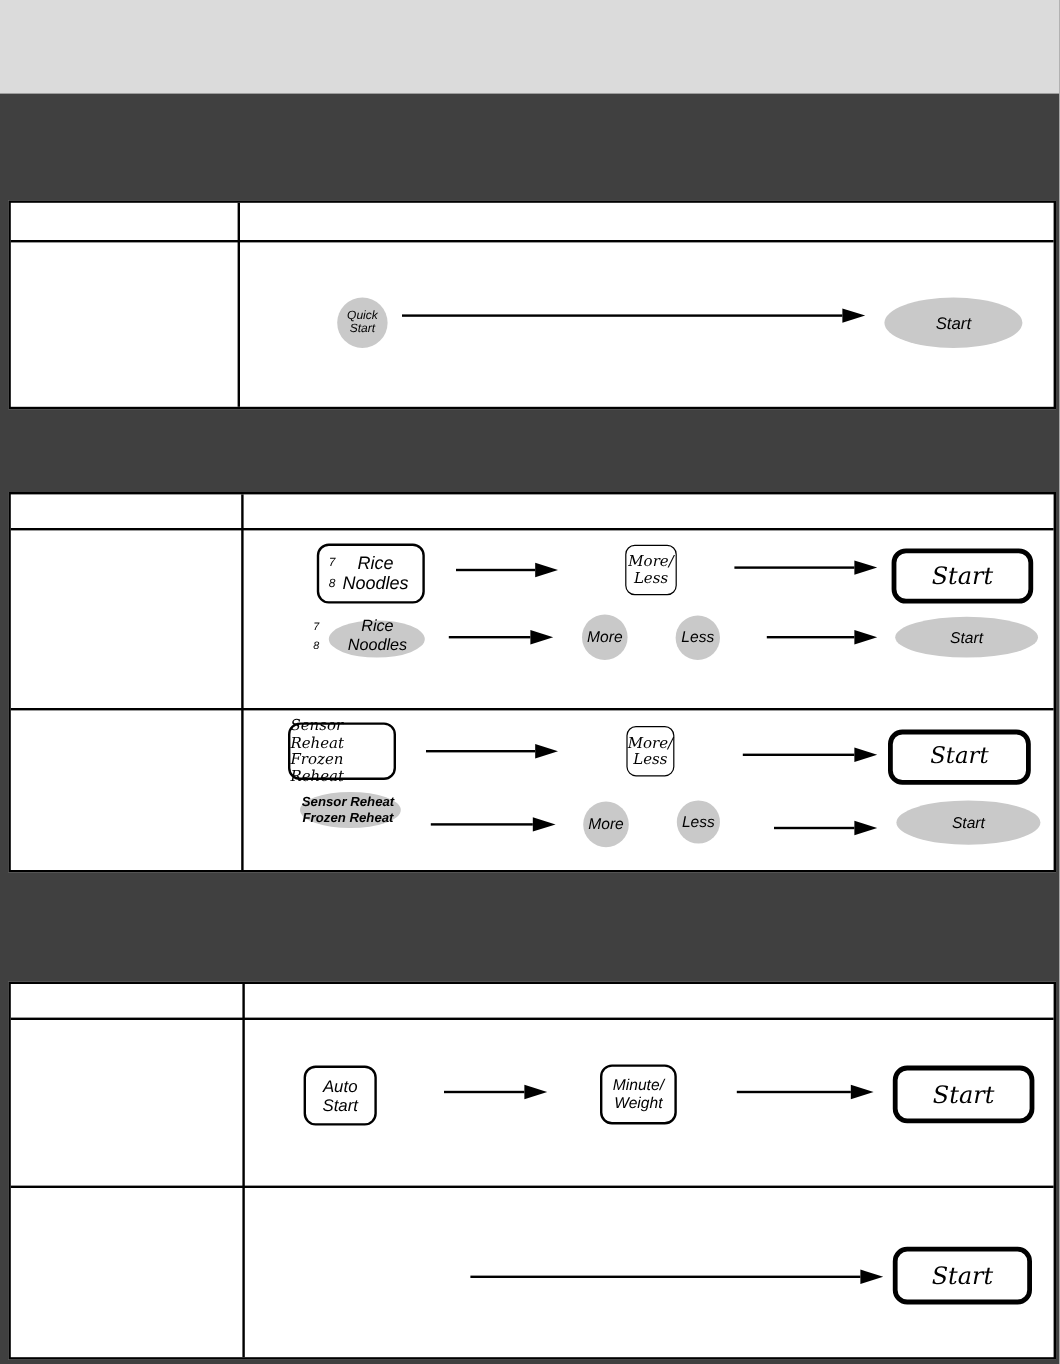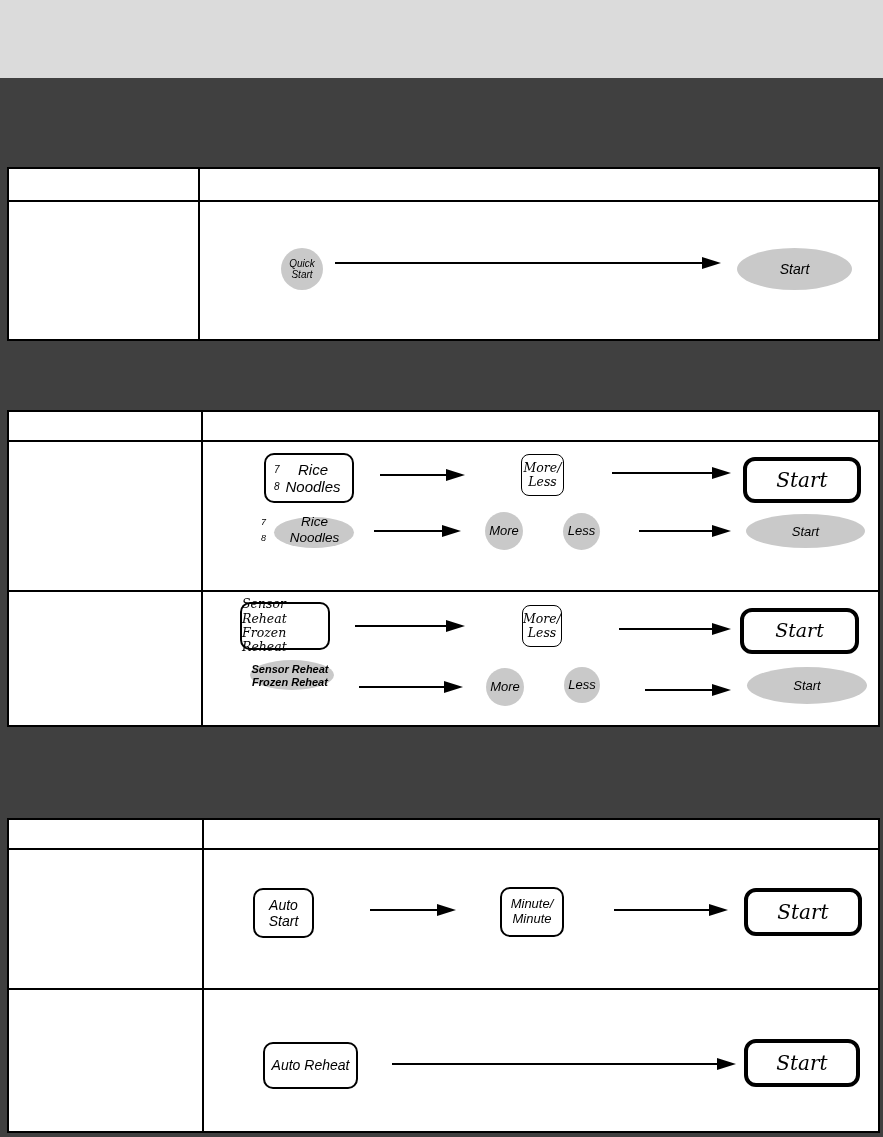--- a/index.html
+++ b/index.html
@@ -162,32 +162,29 @@
 
     <div class="btn" style="left:244px;top:68px;width:61px;height:50px;font-size:14px;">
       <span>Auto</span>
       <span>Start</span>
     </div>
 
     <div class="arrow" style="left:361px;top:89px;width:67px;"></div>
 
     <div class="btn" style="left:491px;top:67px;width:64px;height:50px;font-size:13px;">
       <span>Minute/</span>
-      <span>Minute</span>
+      <span>Weight</span>
     </div>
 
     <div class="arrow" style="left:605px;top:89px;width:95px;"></div>
 
     <div class="btn btn-thick" style="left:735px;top:68px;width:118px;height:48px;">
       <span>Start</span>
     </div>
 
-    <div class="btn" style="left:254px;top:222px;width:95px;height:47px;font-size:14px;">
-      <span>Auto Reheat</span>
-    </div>
 
     <div class="arrow" style="left:383px;top:243px;width:325px;"></div>
 
     <div class="btn btn-thick" style="left:735px;top:219px;width:116px;height:48px;">
       <span>Start</span>
     </div>
   </div>
 
 </div>
 

